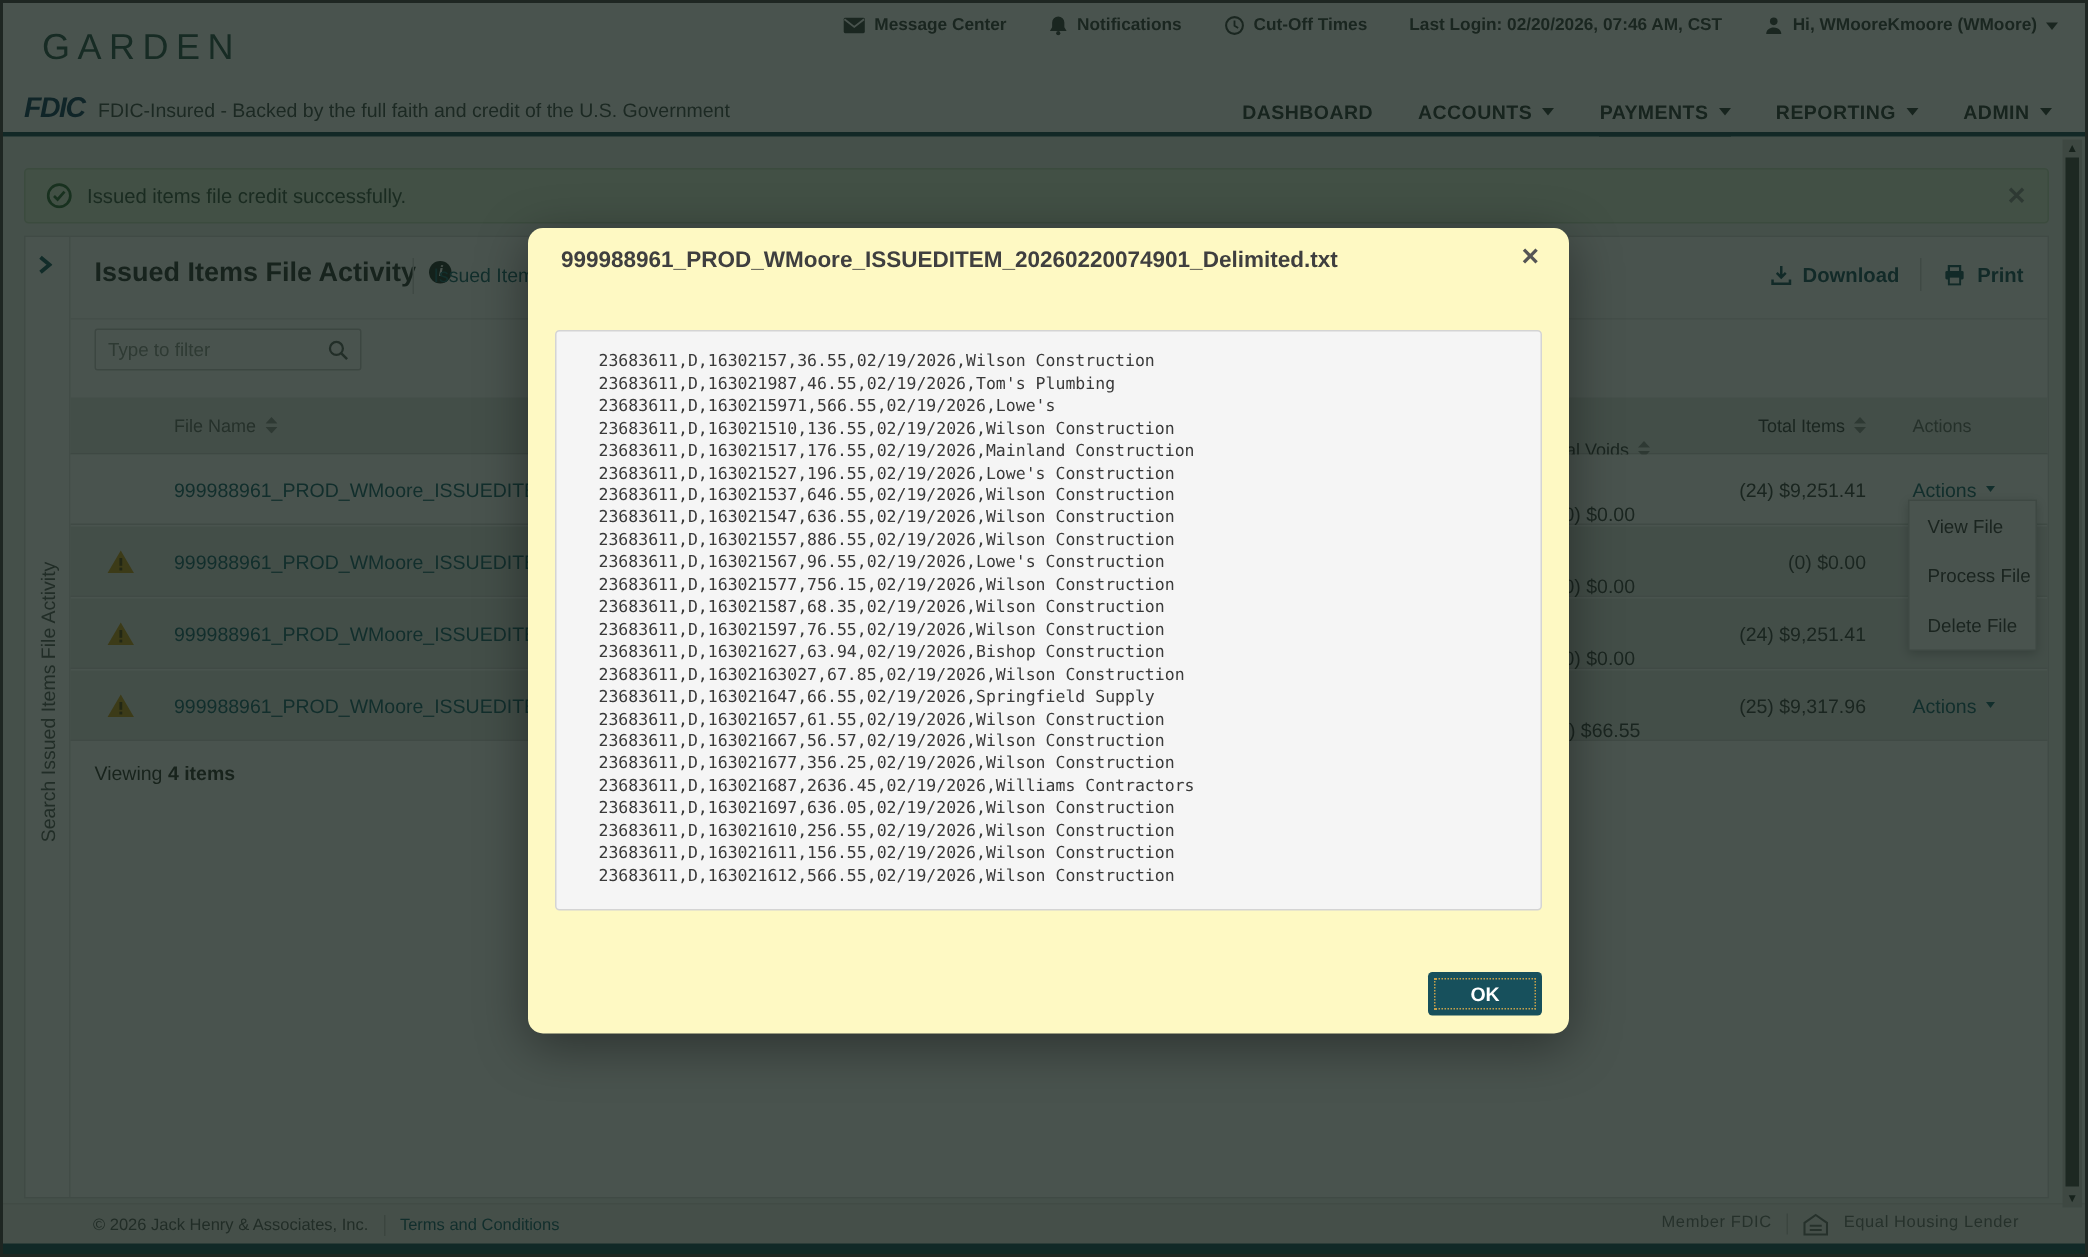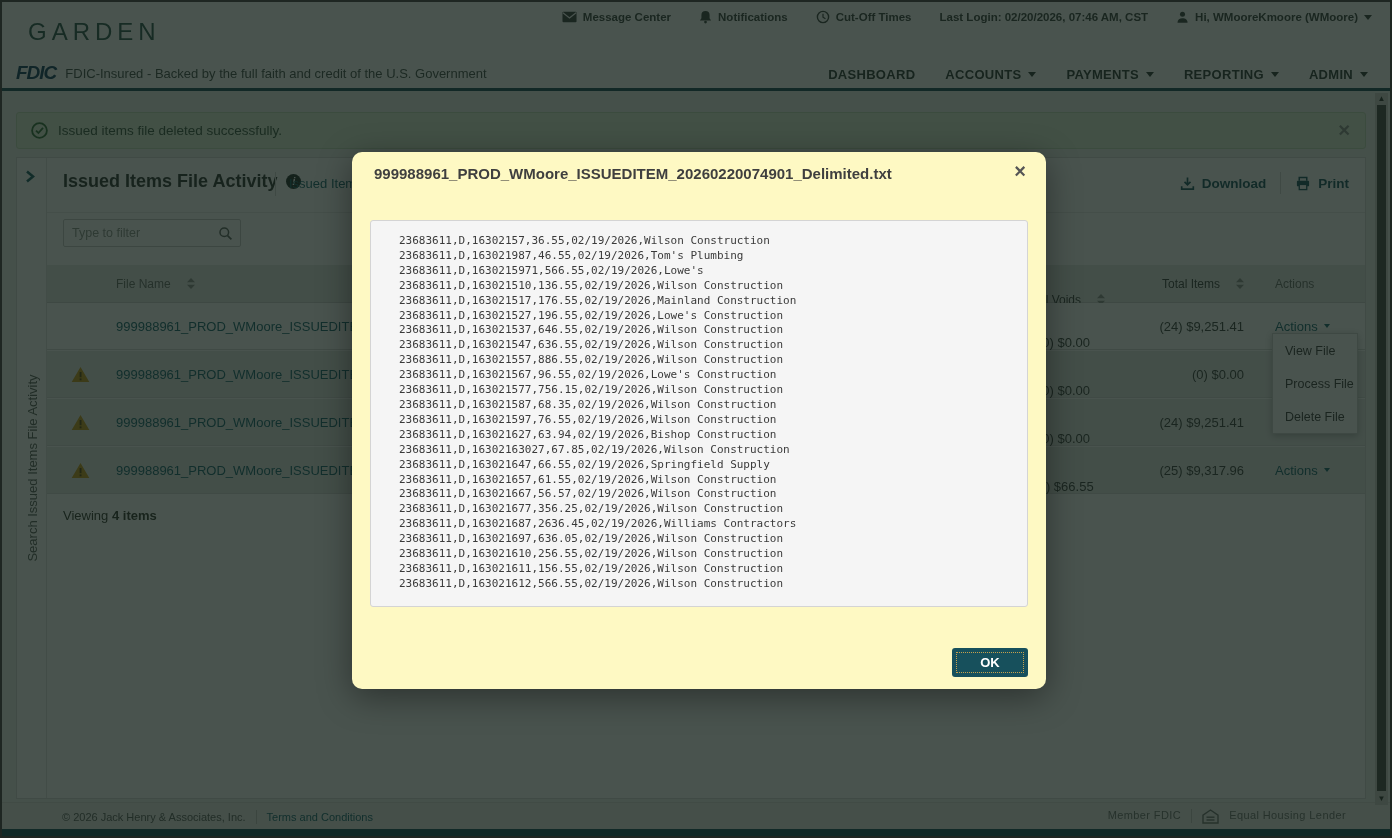--- a/index.html
+++ b/index.html
@@ -64,21 +64,21 @@
   .trow{ height:47px; border-bottom:1px solid #d7dad7; font-size:13px; }
   .trow.r0{ top:145px; background:#fdfdfd; }
   .trow.r1{ top:193px; background:#e7e9e7; }
   .trow.r2{ top:241px; background:#e7e9e7; }
   .trow.r3{ top:289px; background:#e7e9e7; }
   .c-icon{ width:66px; display:flex; justify-content:center; }
   .c-file{ flex:1; overflow:hidden; white-space:nowrap; padding-left:3px; }
   .c-voids{ width:160px; text-align:center; color:#3c423e;margin-top:32px; }
   .c-items{ width:100px; text-align:right; color:#3c423e; }
   .c-actions{ width:121px; padding-left:31px; }
-  .hlbl{ display:inline-flex; align-items:center; gap:16px; }
+  .hlbl{ display:inline-flex; align-items:center; gap:6px; }
   .c-voids .hlbl,.c-items .hlbl{ justify-content:flex-end; display:inline-flex; }
   .link{ color:#1a6771; cursor:pointer; }
   .actions-link{ color:#1a6771; font-size:13px; cursor:pointer; display:inline-flex; align-items:center; gap:6px; }
   .actions-link .caret{ border-top-width:4px; border-left-width:3.5px; border-right-width:3.5px; }
   .viewing{ position:absolute; left:46px; top:350px; font-size:13px; color:#32382f; }
   .viewing b{ font-weight:bold; }
 
   
   .amenu{ position:absolute; left:1270px; top:331px; width:86px; background:#ffffff;
     border:1px solid #cfcfcf; box-shadow:0 2px 7px rgba(0,0,0,.25); z-index:5; }
@@ -198,21 +198,21 @@
     </div>
   </div>
 
   <div class="alert">
     <span>
       <svg width="17" height="17" viewBox="0 0 17 17">
           <circle cx="8.5" cy="8.5" r="7.4" fill="none" stroke="#35703c" stroke-width="1.8"></circle>
           <polyline points="5,8.7 7.4,11 12,5.8" fill="none" stroke="#35703c" stroke-width="1.8"></polyline>
         </svg>
     </span>
-    <span class="msg">Issued items file deleted successfully.</span>
+    <span class="msg">Issued items file credit successfully.</span>
     <span class="x">✕</span>
   </div>
 
   <div class="panel">
     <div class="side">
       <span class="chev">
         <svg width="10" height="13" viewBox="0 0 10 13">
             <polyline points="2,1.5 8,6.5 2,11.5" fill="none" stroke="#1b5e66" stroke-width="2.6"></polyline>
           </svg>
       </span>

